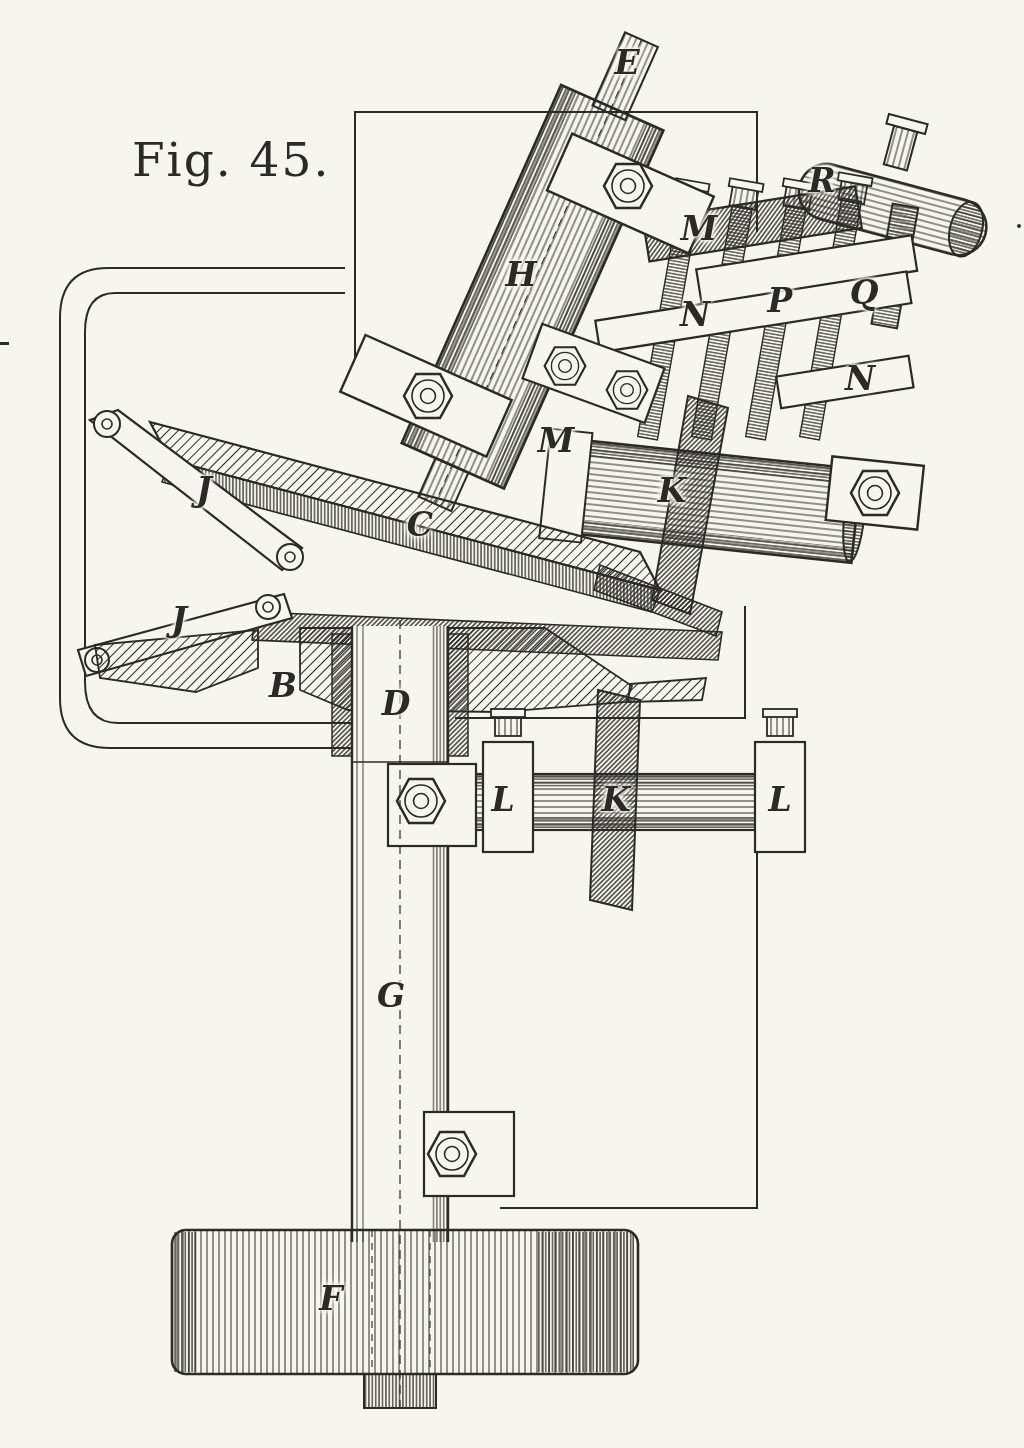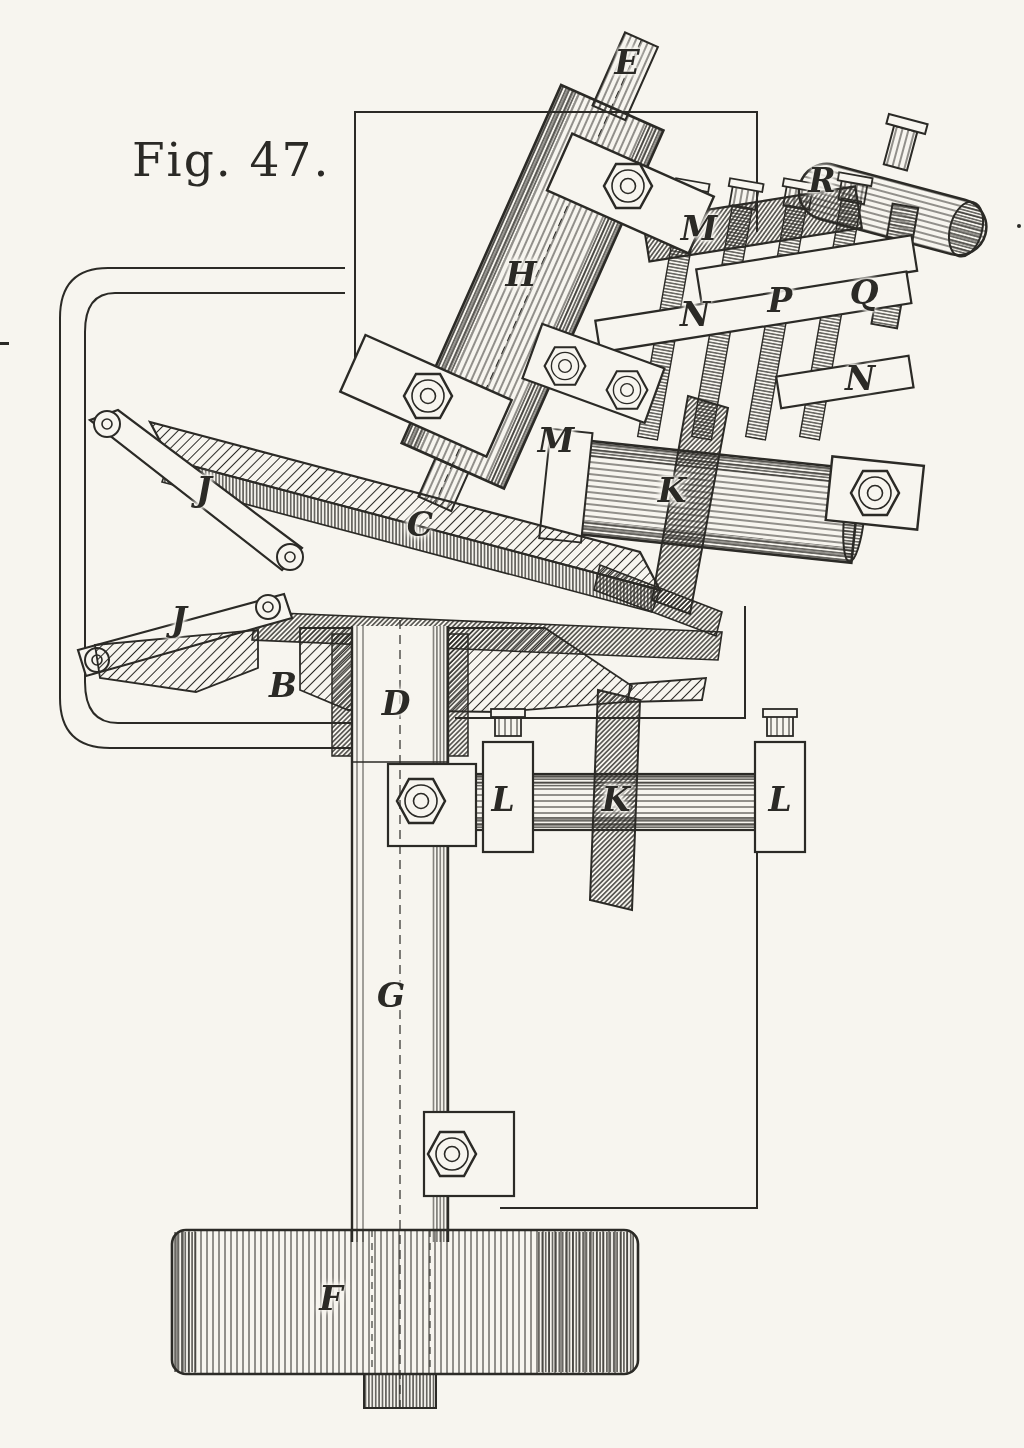--- a/index.html
+++ b/index.html
@@ -223,21 +223,21 @@
     <rect x="538" y="1232" width="96" height="140" fill="url(#pvd)" stroke="none"></rect>
     <rect x="174" y="1232" width="24" height="140" fill="url(#pvd)" stroke="none"></rect>
     <line x1="372" y1="1230" x2="372" y2="1374" stroke="#2b2a26" stroke-width="1.1" stroke-dasharray="7 6"></line>
     <line x1="430" y1="1230" x2="430" y2="1374" stroke="#2b2a26" stroke-width="1.1" stroke-dasharray="7 6"></line>
     <rect x="364" y="1374" width="72" height="34" fill="url(#pvd)" stroke="#2b2a26" stroke-width="2"></rect>
   </g>
 
   <line x1="400" y1="620" x2="400" y2="1412" stroke="#2b2a26" stroke-width="1.2" stroke-dasharray="9 6"></line>
 </svg>
 
-<div id="fig-title">Fig. 47.</div>
+<div id="fig-title">Fig. 45.</div>
 <div id="label-layer">
       <span class="part-label" style="left: 627px; top: 62px;">E</span>
       <span class="part-label" style="left: 521px; top: 274px;">H</span>
       <span class="part-label" style="left: 822px; top: 180px;">R</span>
       <span class="part-label" style="left: 699px; top: 228px;">M</span>
       <span class="part-label" style="left: 695px; top: 314px;">N</span>
       <span class="part-label" style="left: 780px; top: 300px;">P</span>
       <span class="part-label" style="left: 864px; top: 292px;">Q</span>
       <span class="part-label" style="left: 860px; top: 378px;">N</span>
       <span class="part-label" style="left: 556px; top: 440px;">M</span>

